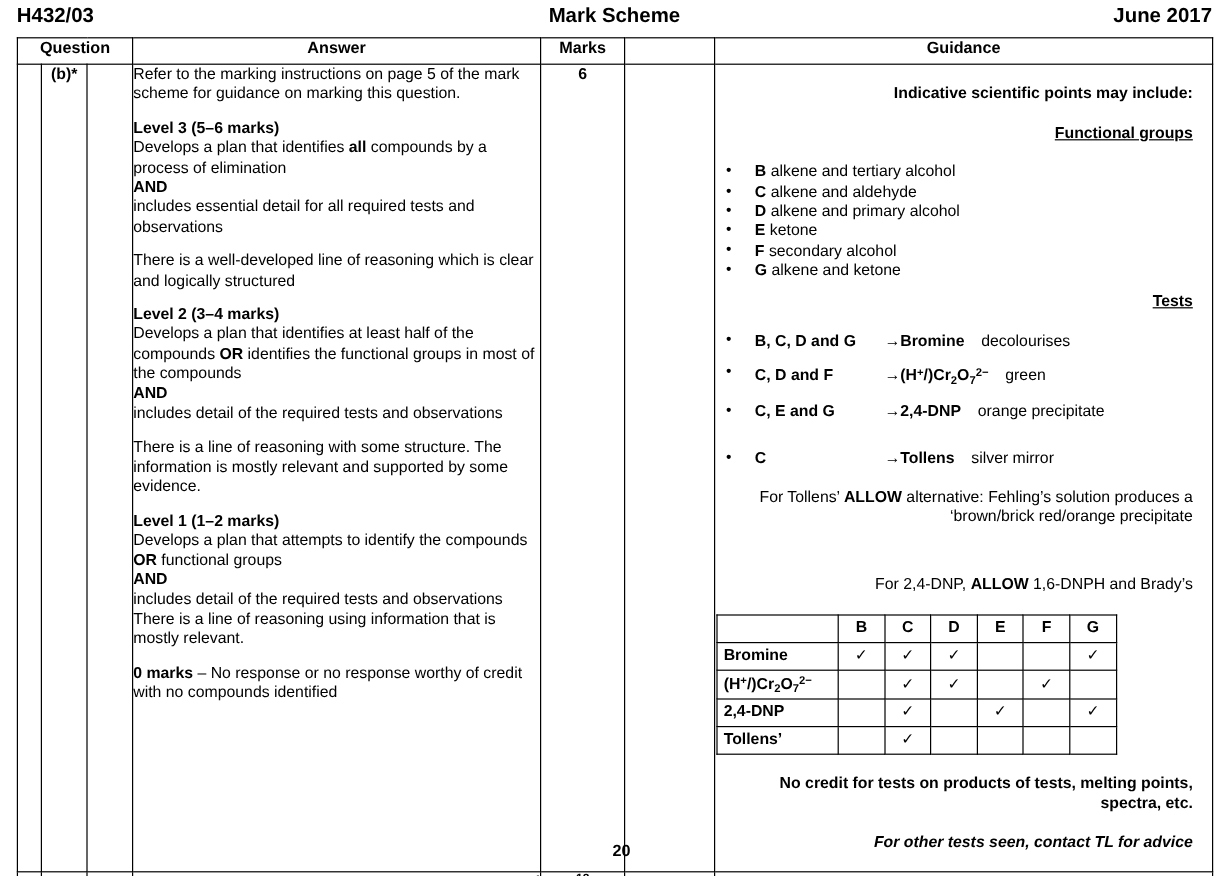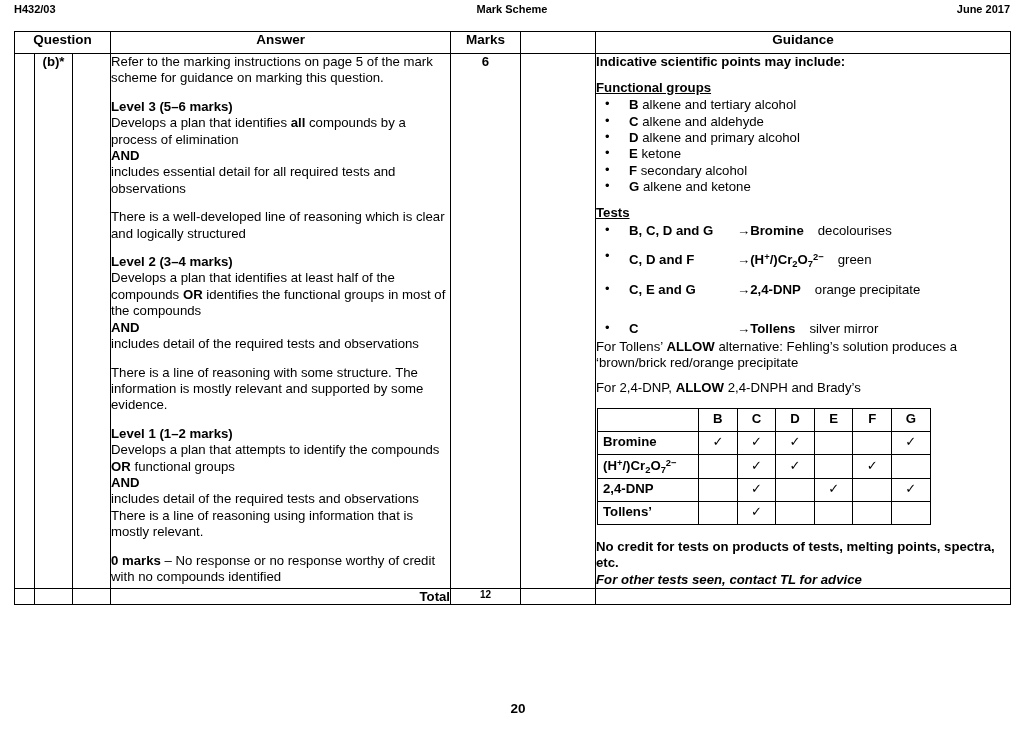--- a/index.html
+++ b/index.html
@@ -13,21 +13,21 @@
   .page {
     position: relative;
     width: 1024px; height: 730px;
     padding: 0 14px;
   }
 
   
   .runhead {
     display: flex; align-items: baseline; justify-content: space-between;
     height: 22px; padding-top: 3px;
-    font-size: 11px; font-weight: bold; gap: 39px;
+    font-size: 17px; font-weight: bold; gap: 39px;
   }
   .runhead .center { position: absolute; left: 0; right: 0; text-align: center; }
   .runhead .left, .runhead .right { position: relative; z-index: 2; }
 
   
   table.ms {
     width: 996px;
     border-collapse: collapse;
     table-layout: fixed;
     margin-top: 9px;
@@ -66,21 +66,21 @@
   .bold { font-weight: bold; }
 
   .marks-cell {
     text-align: center;
     font-size: 13.2px; font-weight: bold;
     padding-top: 4px;
   }
 
   
   .guid { font-size: 13.2px; line-height: 16.6px; }
-  .guid p { margin: 0; }
+  .guid p { margin: 16px; text-align: right; }
   .guid .head-b { font-weight: bold; }
   .guid .head-u { font-weight: bold; text-decoration: underline; margin-top: 9px; }
   .guid .gap-s { height: 8px; }
 
   ul.bul { margin: 1px 0 0 0; padding: 0; list-style: none; }
   ul.bul li {
     position: relative;
     padding-left: 33px;
     line-height: 16.4px;
   }
@@ -246,21 +246,21 @@
                 <li><span class="lead bold">C, D and F</span><span class="arr">→ </span><span class="reagent">(H<sup>+</sup>/)Cr<sub>2</sub>O<sub>7</sub><sup>2−</sup></span><span class="pad-res">green</span></li>
                 <li><span class="lead bold">C, E and G</span><span class="arr">→ </span><span class="reagent">2,4-DNP</span><span class="pad-res">orange precipitate</span></li>
                 <li><span class="lead bold">C</span><span class="arr">→ </span><span class="reagent">Tollens</span><span class="pad-res">silver mirror</span></li>
               </ul>
 
             <p>
               <span>For Tollens’ </span><span class="bold">ALLOW</span><span> alternative: Fehling’s solution produces a ‘brown/brick red/orange precipitate</span>
             </p>
             <div class="gap-s"></div>
             <p>
-              <span>For 2,4-DNP, </span><span class="bold">ALLOW</span><span> 2,4-DNPH and Brady’s</span>
+              <span>For 2,4-DNP, </span><span class="bold">ALLOW</span><span> 1,6-DNPH and Brady’s</span>
             </p>
 
             <table class="grid" id="grid-host">
               <colgroup>
                 <col class="lab">
                   <col class="dat">
                   <col class="dat">
                   <col class="dat">
                 <col class="dat">
                   <col class="dat">

